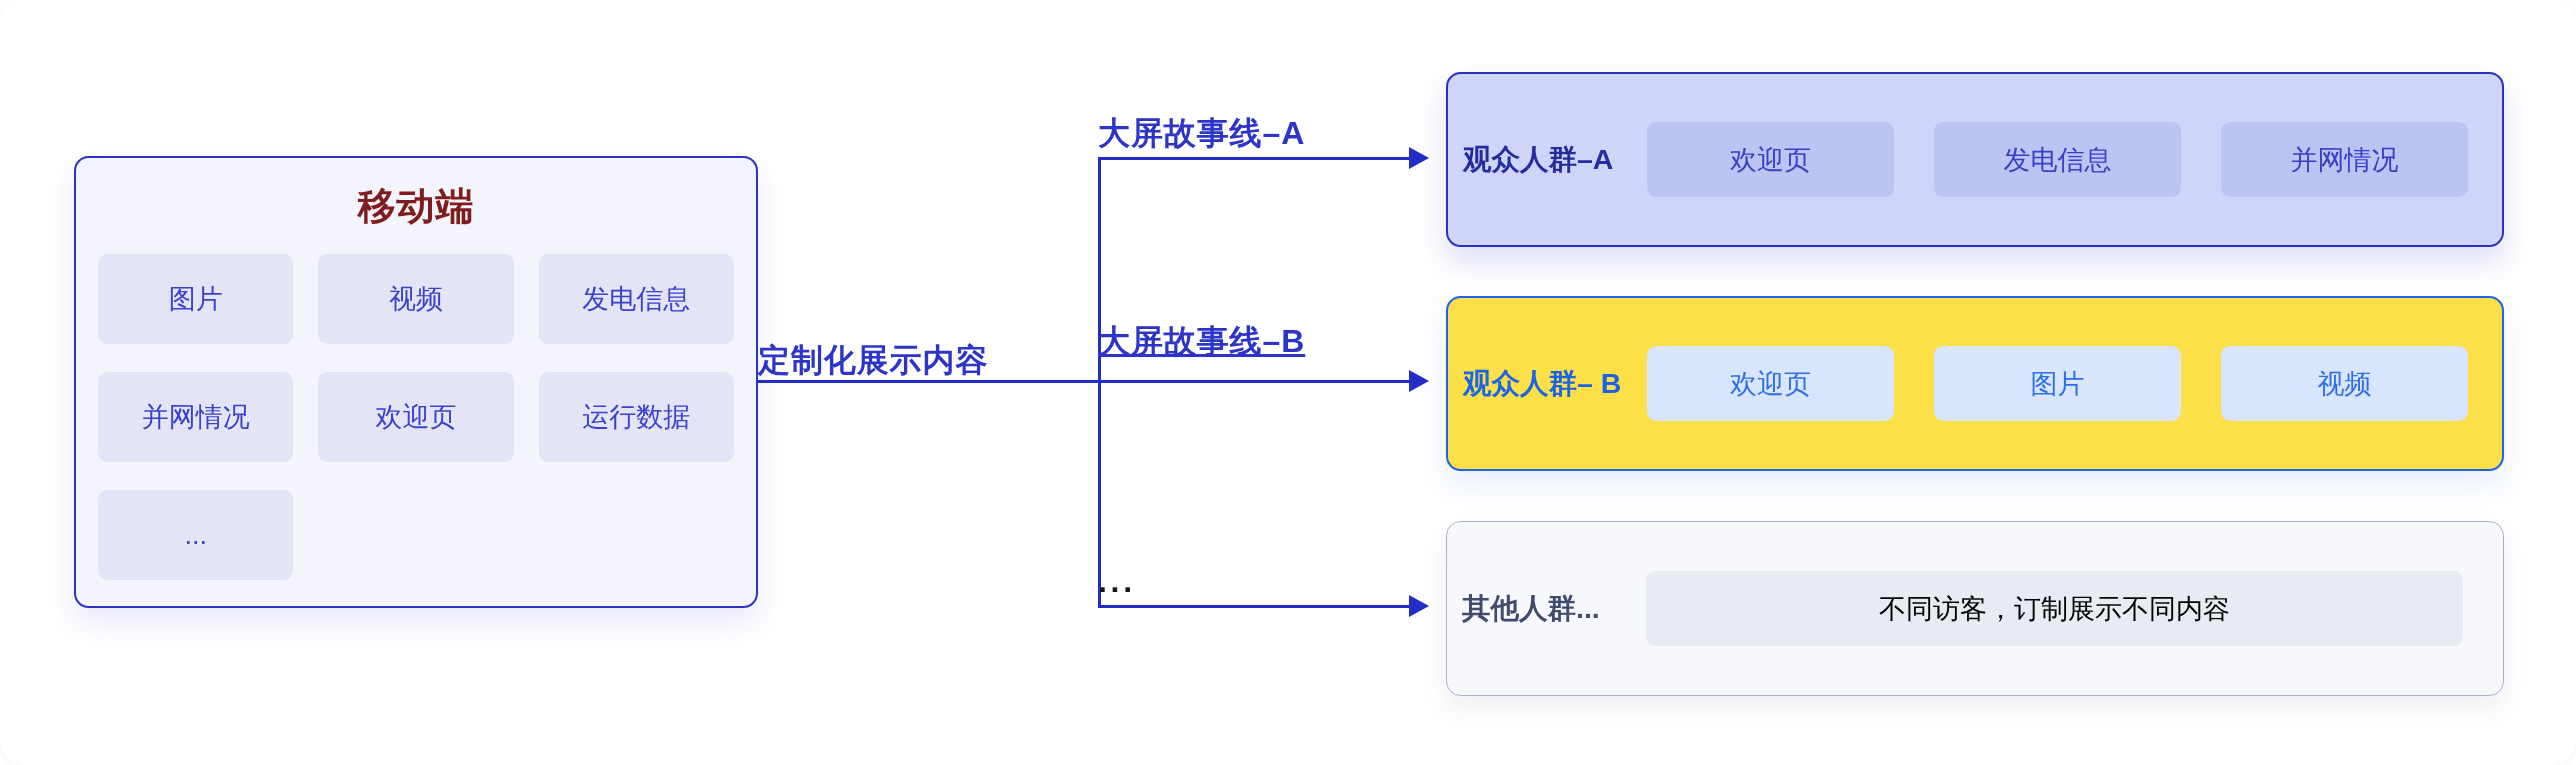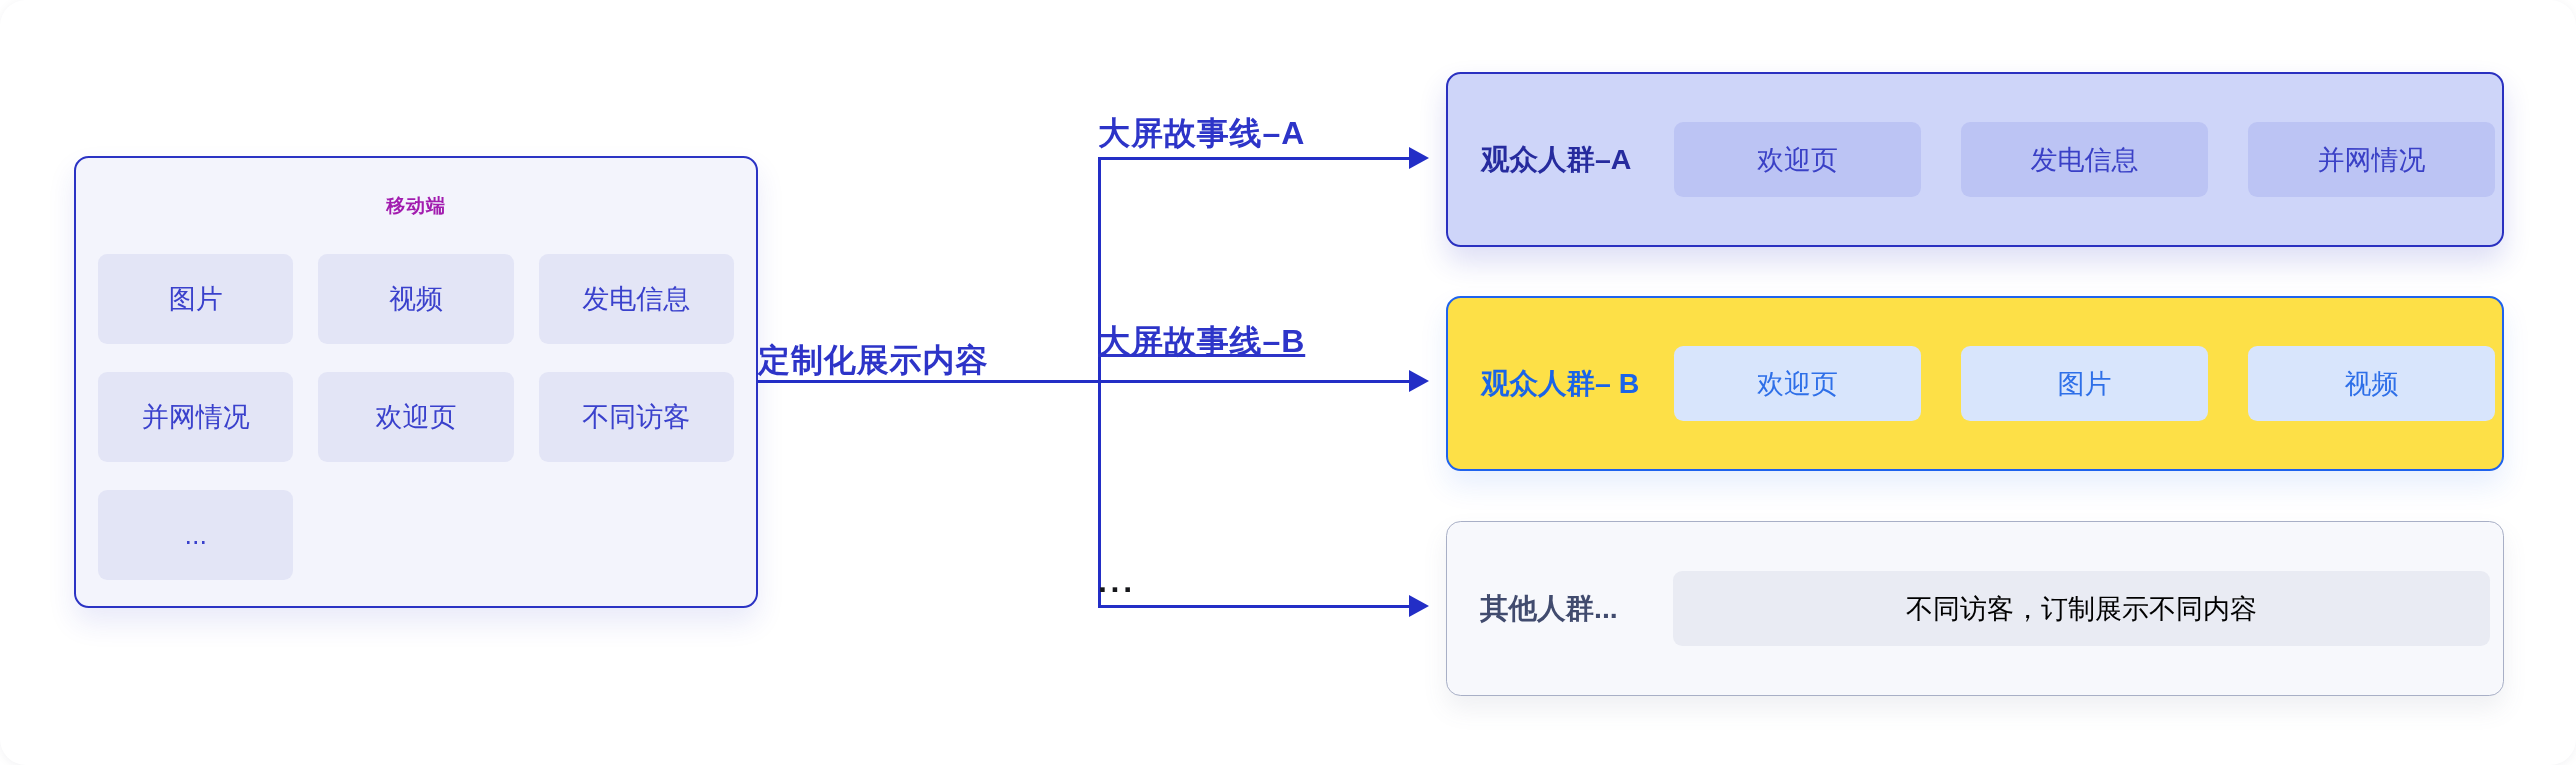--- a/index.html
+++ b/index.html
@@ -10,21 +10,21 @@
   }
   
   .mobile-panel{
     position:absolute;left:74px;top:156px;width:684px;height:452px;
     box-sizing:border-box;background:#f3f4fc;border:2.8px solid #2b33c4;border-radius:14.7px;
     box-shadow:0 14.7px 28px rgba(43,51,196,.10);
   }
   .mobile-title{
     position:absolute;left:0;top:0;width:100%;height:96px;
     display:flex;align-items:center;justify-content:center;
-    font-size:19px;font-weight:bold;color:#a21caf;letter-spacing:0.9px;
+    font-size:38px;font-weight:bold;color:#7f1d1d;letter-spacing:0.9px;
   }
   .mobile-grid{
     position:absolute;left:22px;right:22px;top:96px;
     display:grid;grid-template-columns:repeat(3,1fr);gap:28px 25px;
   }
   .mobile-cell{
     height:90px;border-radius:9.2px;background:#e3e5f6;color:#3a41cc;
     display:flex;align-items:center;justify-content:center;font-size:27px;
   }
   
@@ -37,21 +37,21 @@
     border-left:20px solid #232ec6;
   }
   .flow-label{
     position:absolute;text-align:left;font-size:32px;font-weight:bold;color:#2d34c8;
     letter-spacing:0.9px;
   }
   .flow-label.dots{color:#15161a;letter-spacing:3.7px;}
   
   .aud-box{
     position:absolute;left:1446px;width:1058px;height:175px;box-sizing:border-box;
-    border-radius:14.7px;display:flex;align-items:center;padding-left:33px;gap:9px;
+    border-radius:14.7px;display:flex;align-items:center;padding-left:15px;
   }
   .aud-box.theme-a{background:#ced5f9;border:2.8px solid #2a30c0;box-shadow:0 14.7px 28px rgba(42,48,192,.16);}
   .aud-box.theme-b{background:#fde047;border:2.8px solid #1e62ee;box-shadow:0 14.7px 28px rgba(30,98,238,.10);}
   .aud-box.theme-c{background:#f7f8fc;border:1.8px solid #a8afc6;box-shadow:0 13px 24px rgba(100,110,140,.10);}
   .aud-title{width:184px;font-size:28.5px;font-weight:bold;flex:none;}
   .theme-a .aud-title{color:#262b9e;}
   .theme-b .aud-title{color:#1a64e8;}
   .theme-c .aud-title{color:#414b6e;}
   .chip-row{display:flex;gap:40px;flex:none;}
   .chip{
@@ -68,21 +68,21 @@
 <div class="card">
 
   <div class="mobile-panel">
     <div class="mobile-title">移动端</div>
     <div class="mobile-grid">
       <div class="mobile-cell">图片</div>
       <div class="mobile-cell">视频</div>
       <div class="mobile-cell">发电信息</div>
       <div class="mobile-cell">并网情况</div>
       <div class="mobile-cell">欢迎页</div>
-      <div class="mobile-cell">不同访客</div>
+      <div class="mobile-cell">运行数据</div>
       <div class="mobile-cell">...</div>
     </div>
   </div>
 
   <div class="h-line" style="left:758px;top:380px;width:342px;"></div>
   <div class="flow-label" style="left:758px;width:296px;top:339px;">定制化展示内容</div>
   <div class="v-line" style="left:1098px;top:157px;height:451px;"></div>
 
   <div class="h-line" style="left:1098px;top:157px;width:313px;"></div>
   <div class="arrow-head" style="left:1409px;top:147px;"></div>

